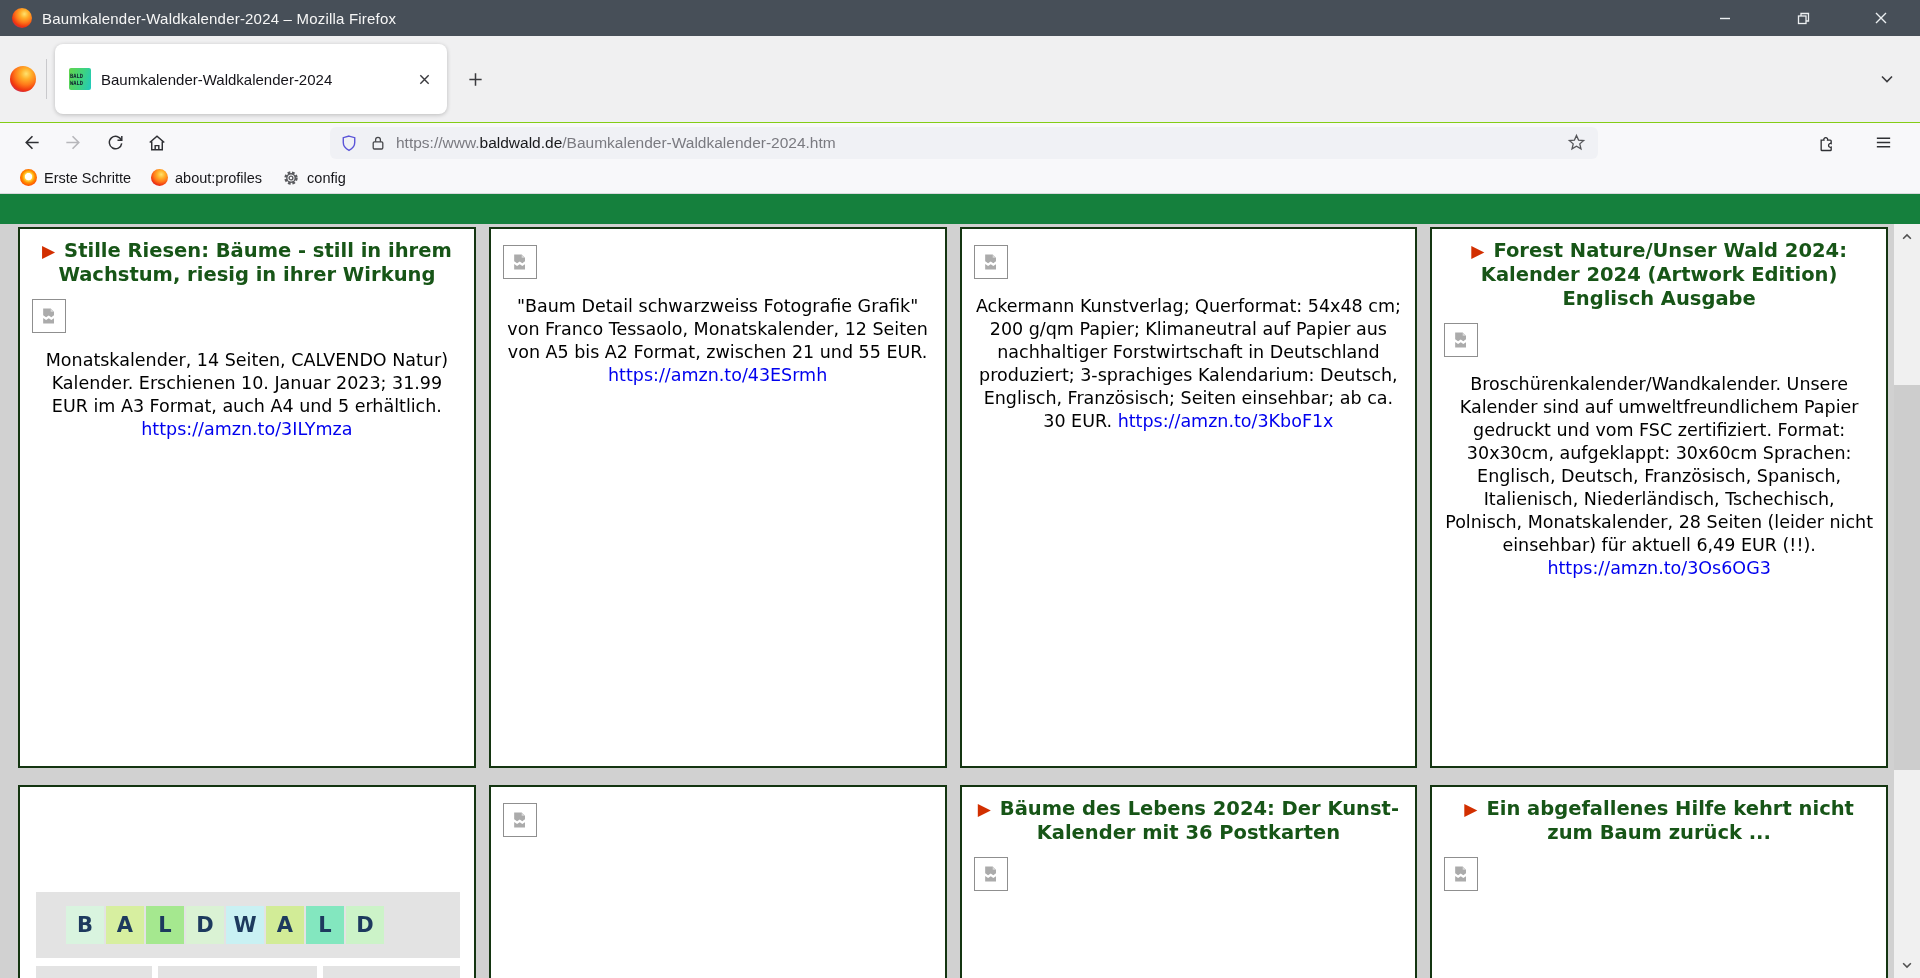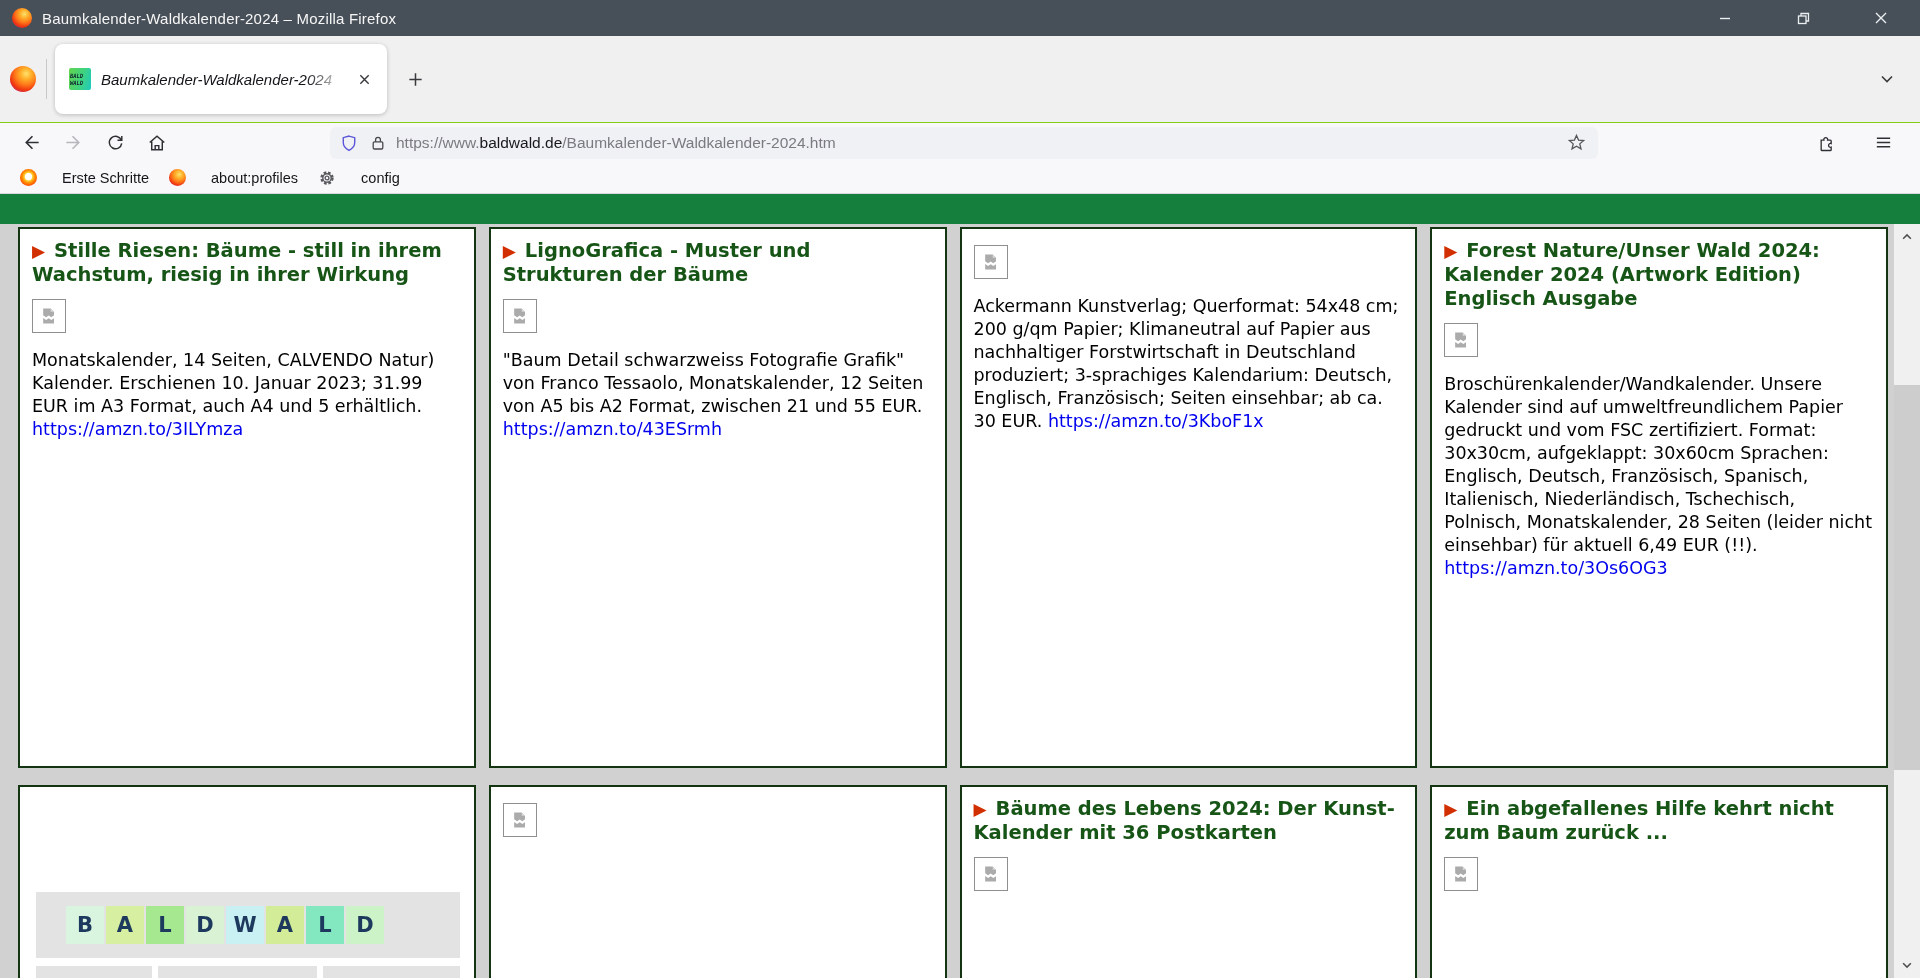--- a/index.html
+++ b/index.html
@@ -31,24 +31,23 @@
   }
   .menu-item { padding:4px 10px; border-radius:3px; }
 
   
   .tabbar { height:86px; background:#f0f0f1; display:flex; align-items:center; position:relative; }
   .ff-round-btn { width:46px; height:70px; display:flex; align-items:center; justify-content:center; }
   .ff-round { width:26px; height:26px; border-radius:50%;
     background: radial-gradient(circle at 62% 30%, #ffe26e 0%, #ffb02a 22%, #ff7a1a 45%, #f0350f 68%, #b5287a 88%, #7a2db0 100%); }
   .tab-sep { width:1px; height:40px; background:#c9c9cc; margin-right:8px; }
   .tab {
-    width:332px; height:70px; background:#fff; border-radius:8px;
+    width:392px; height:70px; background:#fff; border-radius:8px;
     box-shadow:0 1px 4px rgba(0,0,0,.22); display:flex; align-items:center;
     padding:0 10px 0 14px;
-    font-style:italic;
   }
   .favicon {
     width:22px; height:22px; flex:none; border-radius:2px;
     background: linear-gradient(105deg, #62d44d 0%, #3fd37e 55%, #1fc9c0 100%);
     display:flex; flex-direction:column; justify-content:center; gap:1px; overflow:hidden;
   }
   .favicon b { font-size:6px; line-height:6px; color:#123; font-family:"DejaVu Sans Mono",monospace; transform:scaleX(.9); }
   .tab-label {
     flex:1; margin-left:10px; font-size:15px; color:#15141a; white-space:nowrap; overflow:hidden;
     -webkit-mask-image: linear-gradient(90deg,#000 82%, transparent 98%);
@@ -75,36 +74,36 @@
   .url-text { font-size:15.5px; color:#7a7a80; white-space:nowrap; overflow:hidden; flex:1; }
   .url-text .domain { color:#19191c; }
   .star-btn { color:#55565a; display:flex; margin-left:10px; }
   .nav-right { margin-left:auto; display:flex; align-items:center; gap:14px; padding-right:6px; }
 
   
   .bookmarksbar {
     height:32px; background:#f8f8fa; border-bottom:1px solid #d9d9dd;
     display:flex; align-items:center; padding-left:10px; font-size:14.5px; color:#16161a;
   }
-  .bm-item { display:flex; align-items:center; gap:25px; padding:4px 10px; border-radius:4px; }
+  .bm-item { display:flex; align-items:center; gap:7px; padding:4px 10px; border-radius:4px; }
   .bm-ff1 { width:17px; height:17px; border-radius:50%;
     background: radial-gradient(circle at 50% 45%, #fff 0 26%, #ffd23f 32%, #ff9400 48%, #ff4f00 72%, #e0246e 100%); }
   .bm-ff2 { width:17px; height:17px; border-radius:50%;
     background: radial-gradient(circle at 60% 32%, #ffe26e 0%, #ffb02a 25%, #ff7a1a 48%, #f0350f 70%, #b5287a 90%, #7a2db0 100%); }
   .bm-gear { color:#5a5b5f; display:flex; }
 
   
   .content {
     position:absolute; top:224px; left:0; width:1894px; bottom:0;
     background:#d1d1d1; overflow:hidden;
     font-family:"DejaVu Sans", sans-serif;
   }
   .grid {
     display:grid; grid-template-columns:repeat(4, 1fr); grid-template-rows:541px 420px;
-    column-gap:13px; row-gap:17px; padding:3px 6px 0 18px; height:100%;
+    column-gap:13px; row-gap:17px; padding:3px 6px 0 18px; height:100%;text-align:center;
   }
   .card { background:#fff; border:2px solid #143511; padding:4px 12px 10px; overflow:hidden; }
   .card-heading { font-size:19.5px; line-height:24px; font-weight:bold; color:#175517; margin:6px 0 10px; }
   .marker { color:#d22f00; font-size:17px; margin-right:9px; }
   .broken-img {
     width:34px; height:34px; border:1px solid #8f8f8f; display:flex; align-items:center;
     justify-content:center; margin:12px 0 14px; background:#fff;
   }
   .card-body { font-size:17.5px; line-height:23px; color:#000; margin-top:16px; }
   .card-link { color:#0000ee; text-decoration:none; }
@@ -273,21 +272,20 @@
         <div class="broken-img">
           <svg width="20" height="20" viewBox="0 0 24 24">
               <path fill="#ababab" d="M5 3h9l4 4v4.2l-3.2 2.4-3.1-2.3-3.2 2.3L5 11.2zM18 14.8V21H5v-6.6l3.5 2.5 3.2-2.3 3.1 2.3z"></path>
               <path fill="#d9d9d9" d="M14 3l4 4h-4z"></path>
             </svg>
         </div>
         <p class="card-body"><span>Monatskalender, 14 Seiten, CALVENDO Natur) Kalender. Erschienen 10. Januar 2023; 31.99 EUR im A3 Format, auch A4 und 5 erhältlich.</span> <a href="#" class="card-link">https://amzn.to/3ILYmza</a></p>
       </div>
 
       <div class="card">
-        <div class="card-heading"><span class="marker">▶</span><span>LignoGrafica - Muster und Strukturen der Bäume</span></div>
         <div class="broken-img">
           <svg width="20" height="20" viewBox="0 0 24 24">
               <path fill="#ababab" d="M5 3h9l4 4v4.2l-3.2 2.4-3.1-2.3-3.2 2.3L5 11.2zM18 14.8V21H5v-6.6l3.5 2.5 3.2-2.3 3.1 2.3z"></path>
               <path fill="#d9d9d9" d="M14 3l4 4h-4z"></path>
             </svg>
         </div>
         <p class="card-body"><span>"Baum Detail schwarzweiss Fotografie Grafik" von Franco Tessaolo, Monatskalender, 12 Seiten von A5 bis A2 Format, zwischen 21 und 55 EUR.</span> <a href="#" class="card-link">https://amzn.to/43ESrmh</a></p>
       </div>
 
       <div class="card">

